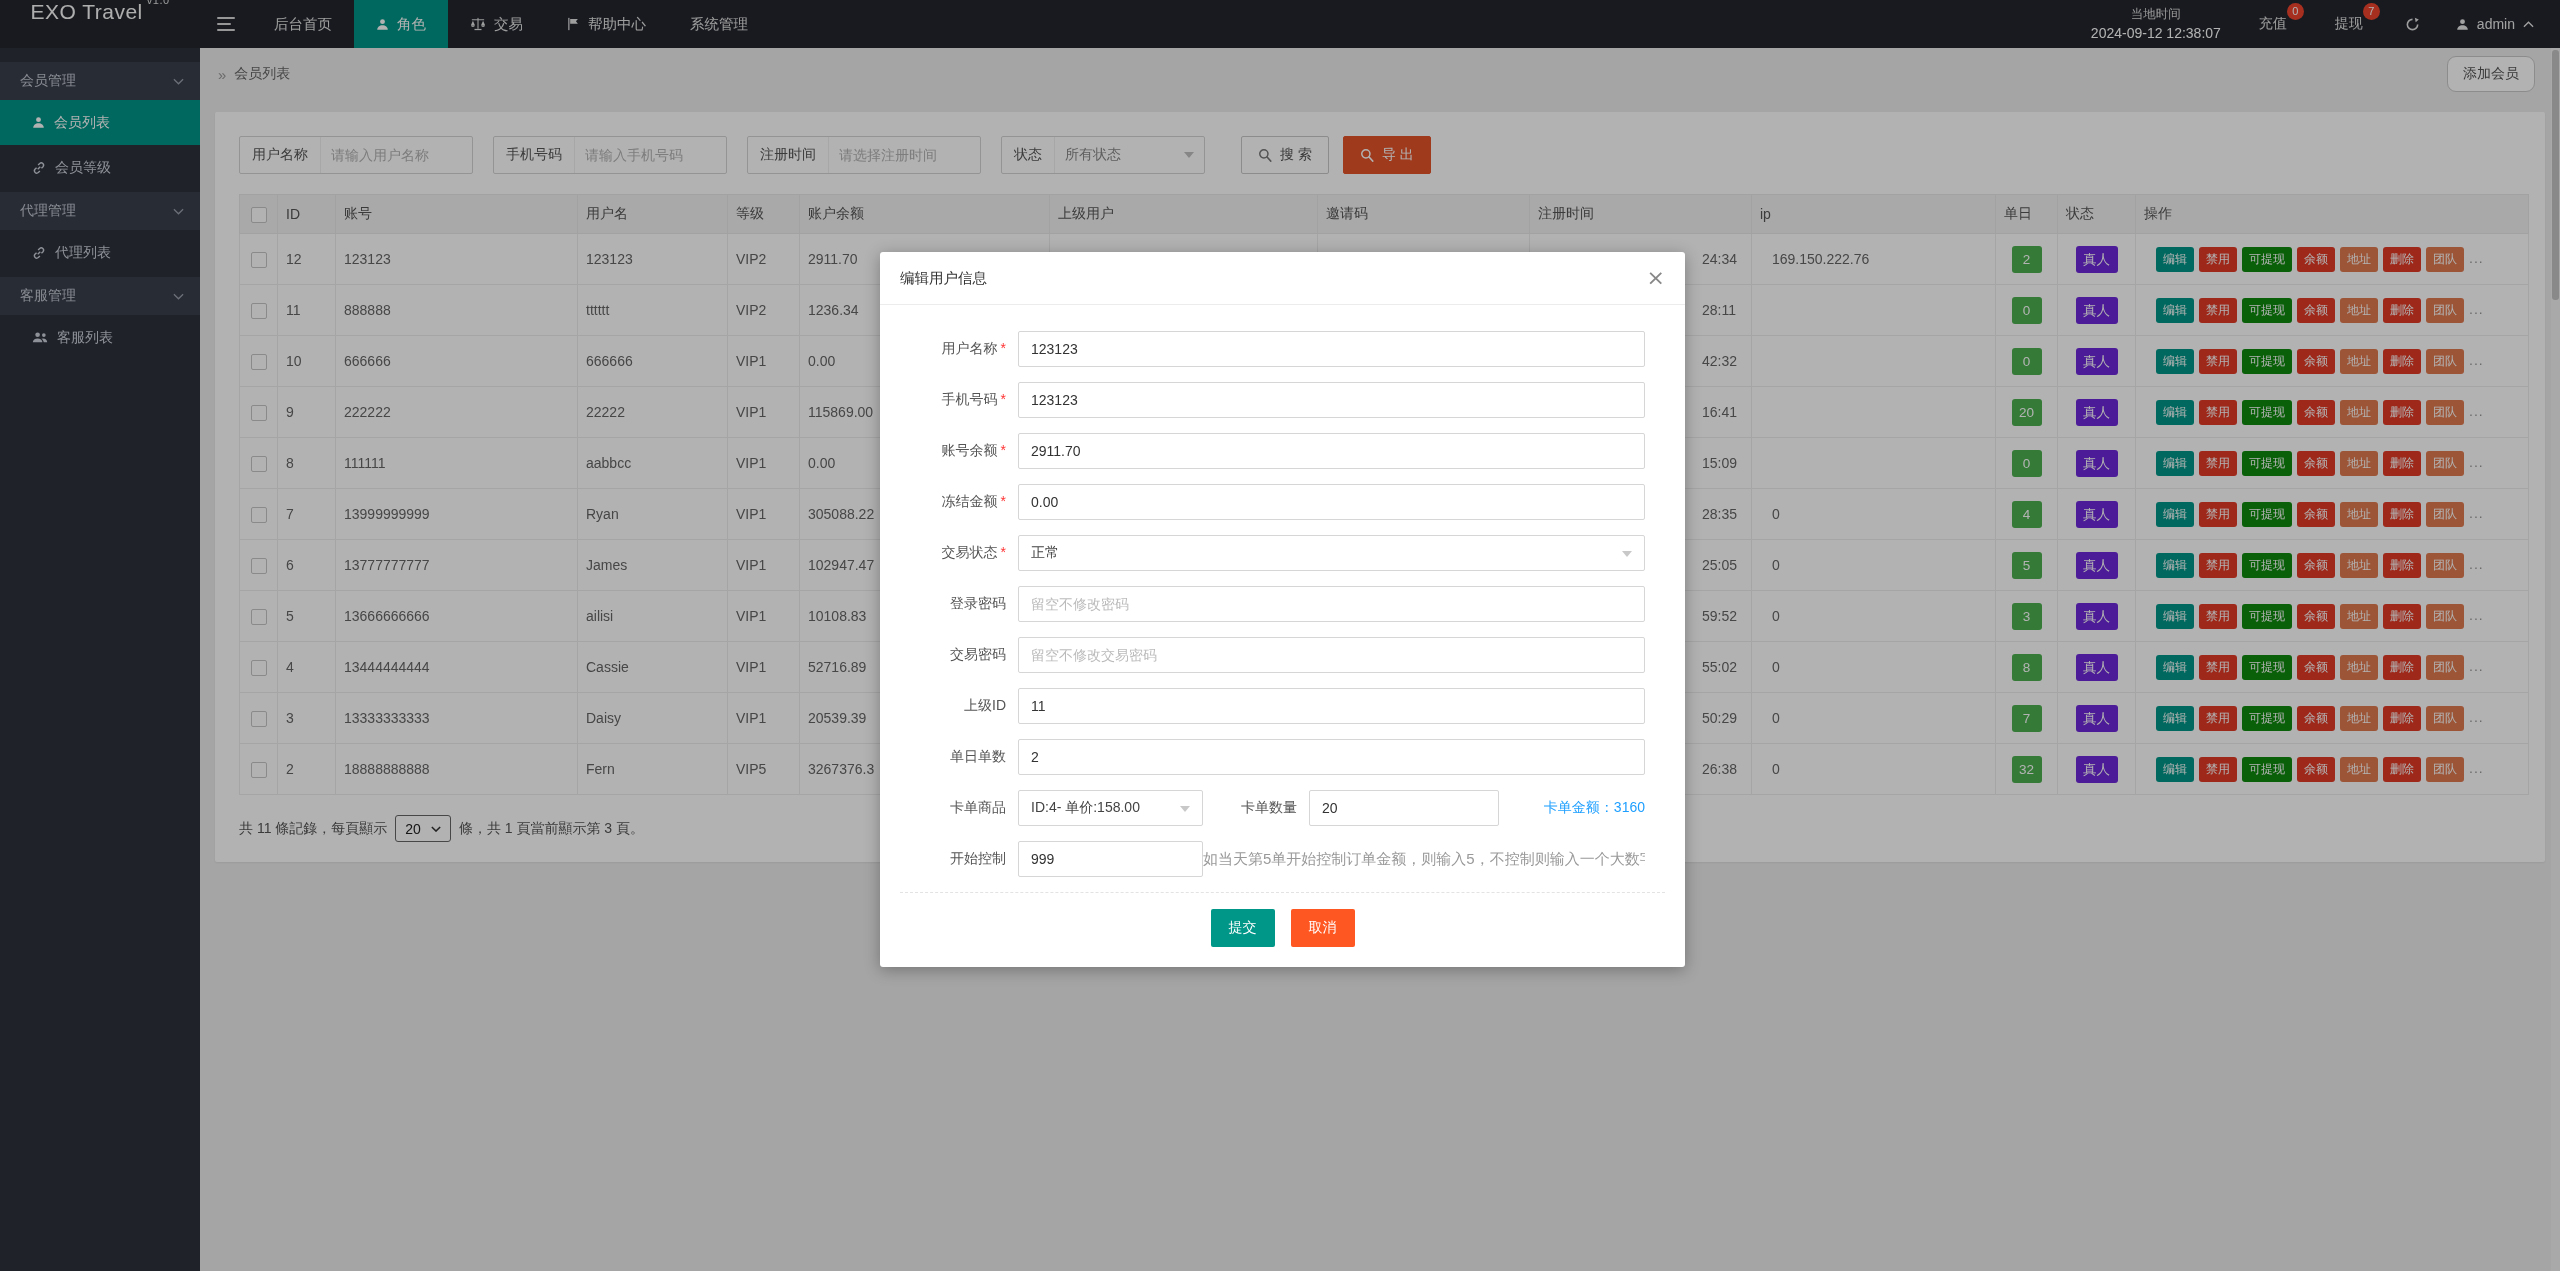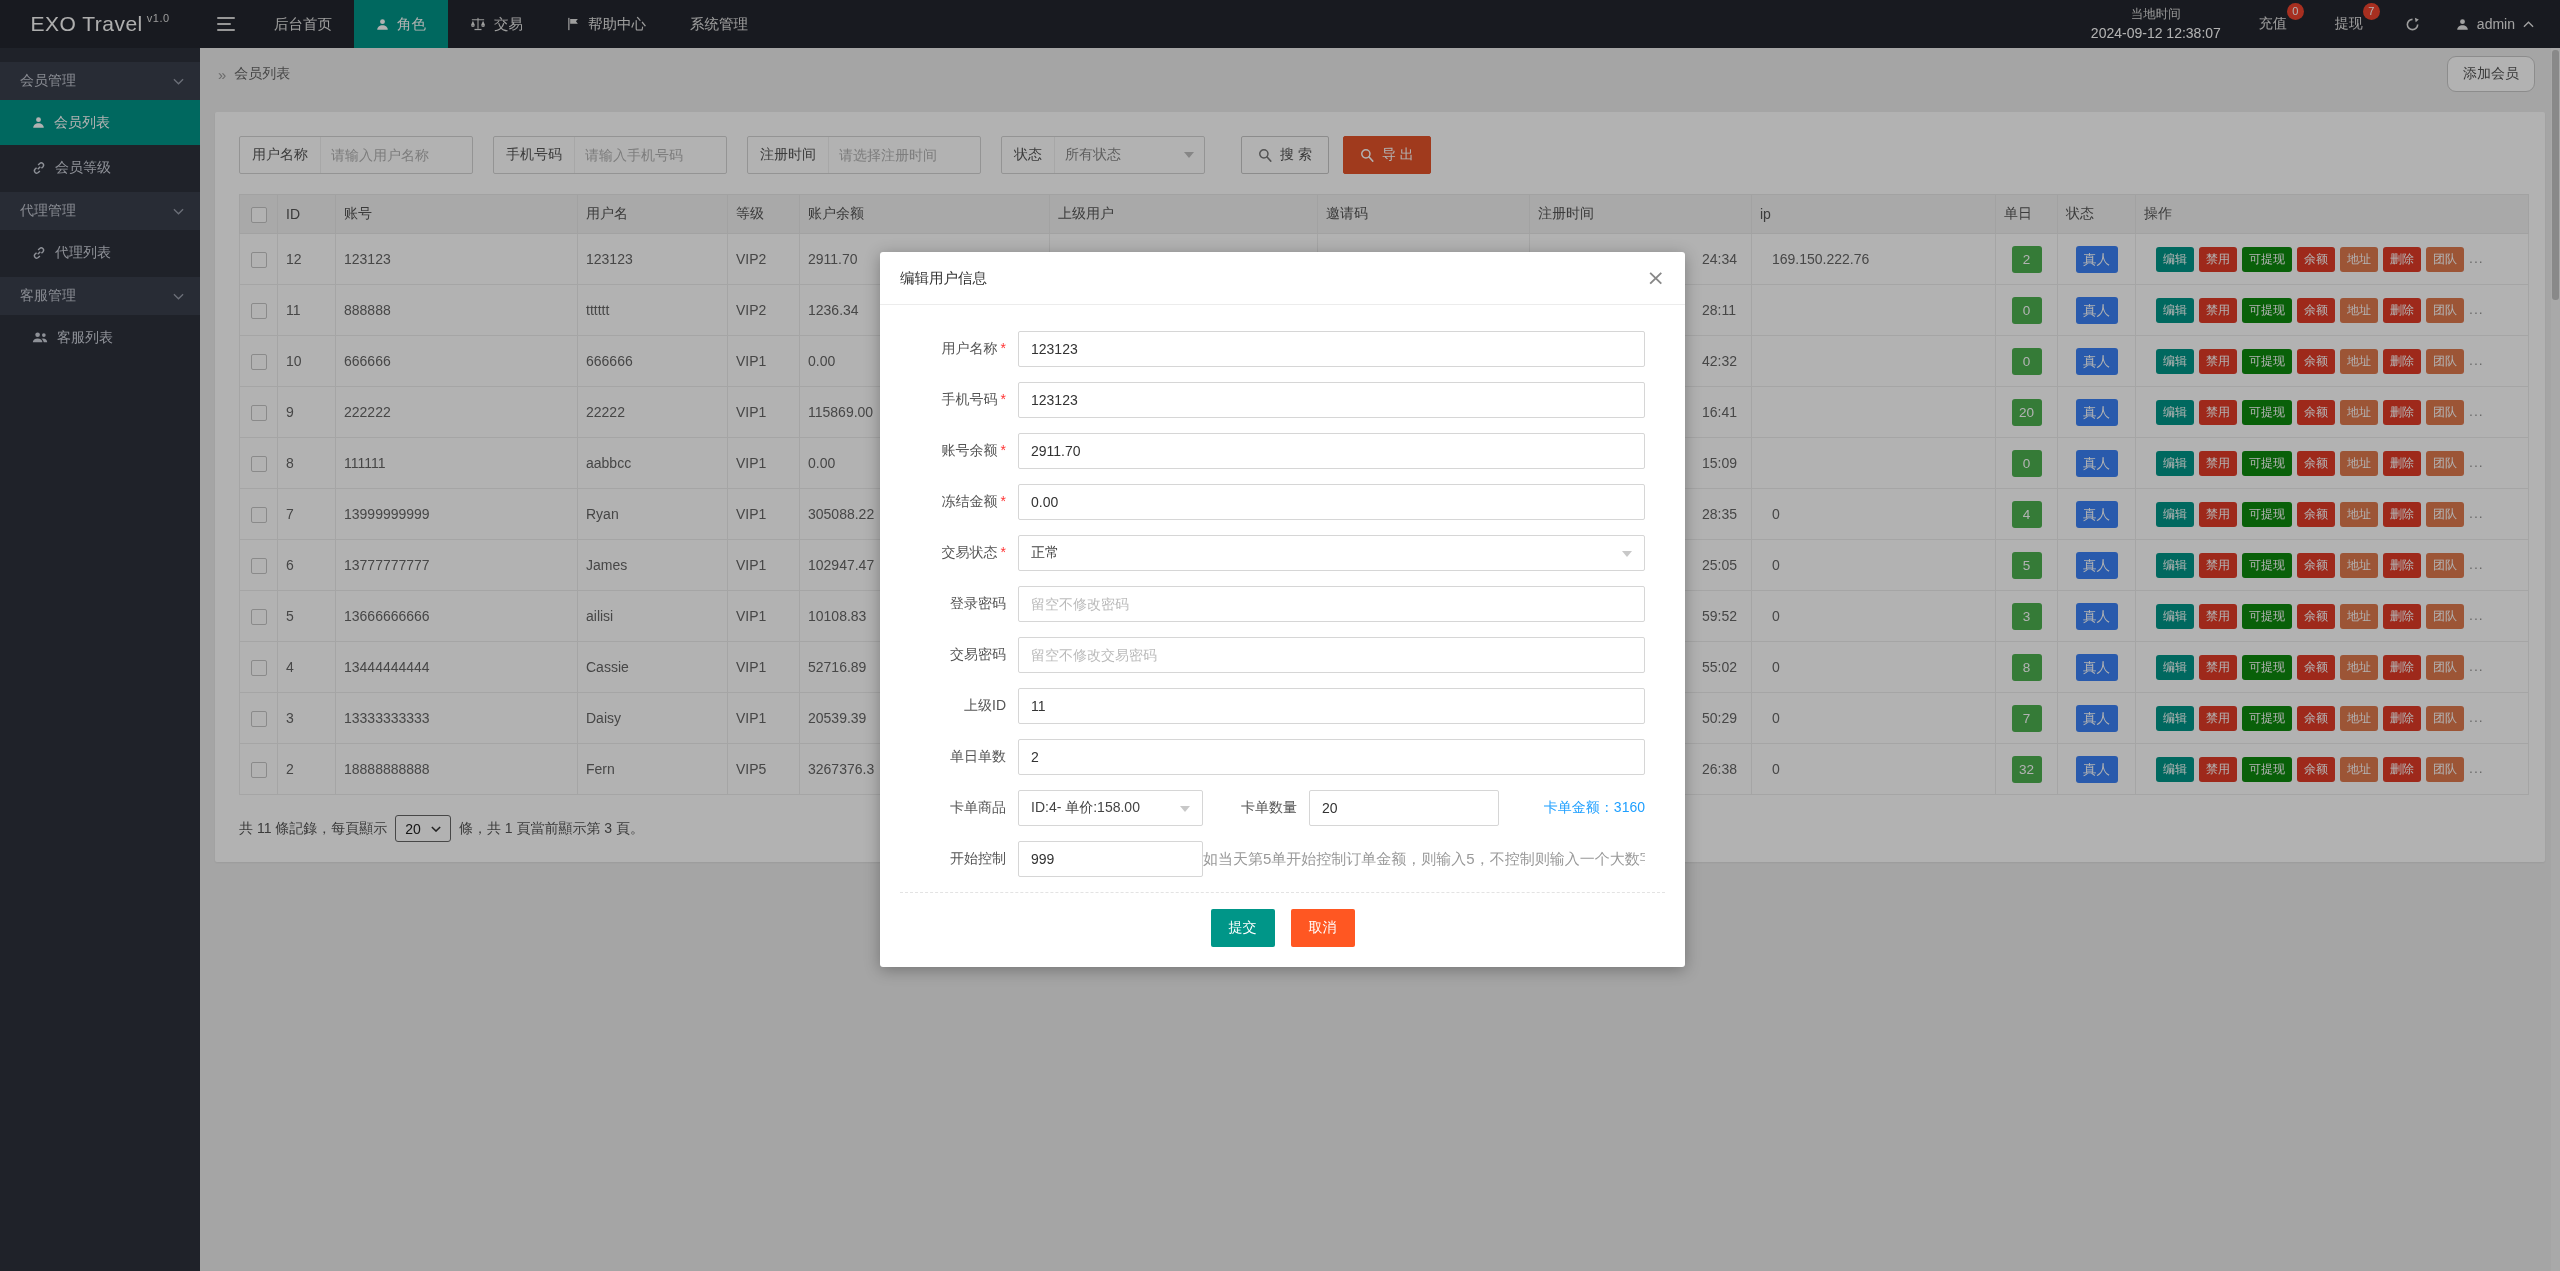--- a/index.html
+++ b/index.html
@@ -2,21 +2,21 @@
 <html><head>
 <meta charset="utf-8">
 <style>
 *{margin:0;padding:0;box-sizing:border-box}
 html,body{width:2560px;height:1271px}
 body{position:relative;overflow:hidden;background:#ececec;font-family:"Liberation Sans","DejaVu Sans",sans-serif;font-size:14px;color:#333}
 svg{display:block}
 
 
 .navbar{position:absolute;top:0;left:0;right:0;height:48px;background:#23262e;display:flex;align-items:stretch;color:#e8e8e8;z-index:10}
-.logo{width:200px;display:flex;align-items:center;justify-content:center;font-size:21px;color:#fafafa;letter-spacing:.5px;white-space:nowrap}
+.logo{width:200px;display:flex;align-items:flex-start;justify-content:center;font-size:21px;color:#fafafa;letter-spacing:.5px;white-space:nowrap}
 .logo sup{font-size:11px;margin-left:4px;color:#ddd;top:-6px;position:relative}
 .nav-ham{width:52px;display:flex;align-items:center;justify-content:center;color:#d8d8d8;cursor:pointer}
 .nav-menu{display:flex}
 .nav-item{display:flex;align-items:center;gap:8px;padding:0 22px;font-size:14.5px;color:#e2e2e2;cursor:pointer;white-space:nowrap}
 .nav-item.active{background:#009688;color:#fff}
 .nav-right{margin-left:auto;display:flex;align-items:center}
 .nav-time{text-align:center;line-height:1.45;padding:0 14px;white-space:nowrap}
 .nav-time .t1{font-size:12.5px;color:#ddd}
 .nav-time .t2{font-size:14px;color:#fff}
 .nav-link{position:relative;padding:0 24px;height:48px;display:flex;align-items:center;font-size:14px;color:#e2e2e2;cursor:pointer}
@@ -51,21 +51,21 @@
 .export-btn{display:flex;align-items:center;gap:8px;height:38px;padding:0 16px;background:#e6532a;border:1px solid #e6532a;border-radius:2px;color:#fff;font-size:14px;margin-left:14px;cursor:pointer;font-family:inherit}
 
 
 .table-wrap{padding:0 16px 0 24px}
 table{width:100%;border-collapse:collapse;table-layout:fixed}
 th{background:#f2f2f2;border:1px solid #e8e8e8;height:39px;padding:0 8px;font-weight:normal;color:#555;text-align:left;font-size:14px;white-space:nowrap}
 td{border:1px solid #ececec;height:51px;padding:0 8px;color:#666;font-size:14px;overflow:hidden;white-space:nowrap}
 td.c,th.c{text-align:center;padding:0}
 .cb{width:16px;height:16px;border:1px solid #c6c6c6;border-radius:2px;background:#fff;display:inline-block;vertical-align:middle;cursor:pointer}
 .badge{display:inline-block;min-width:30px;padding:0 5px;height:27px;line-height:27px;border-radius:3px;background:#4cb050;color:#fff;text-align:center;font-size:13.5px;cursor:pointer}
-.badge.dark{background:#3b82f6;min-width:42px}
+.badge.dark{background:#6d28d9;min-width:42px}
 .abtn{display:inline-block;height:25px;line-height:25px;padding:0 7px;border-radius:3px;color:#fff;font-size:12px;margin-right:5px;cursor:pointer;white-space:nowrap}
 .abtn.teal{background:#009688}.abtn.red{background:#e23c28}.abtn.green{background:#0e8a0e}.abtn.orange{background:#e07a4e}
 .more{color:#999;letter-spacing:1px;cursor:pointer}
 .t-time{padding-left:172px}
 .t-ip{padding-left:20px}
 .t-act{padding-left:20px}
 
 
 .pagebar{padding:20px 24px 18px;color:#555;font-size:14px;display:flex;align-items:center;gap:8px}
 .psel{display:inline-flex;align-items:center;gap:10px;border:1px solid #666;border-radius:3px;height:27px;padding:0 9px;color:#222;cursor:pointer;background:#fff}

